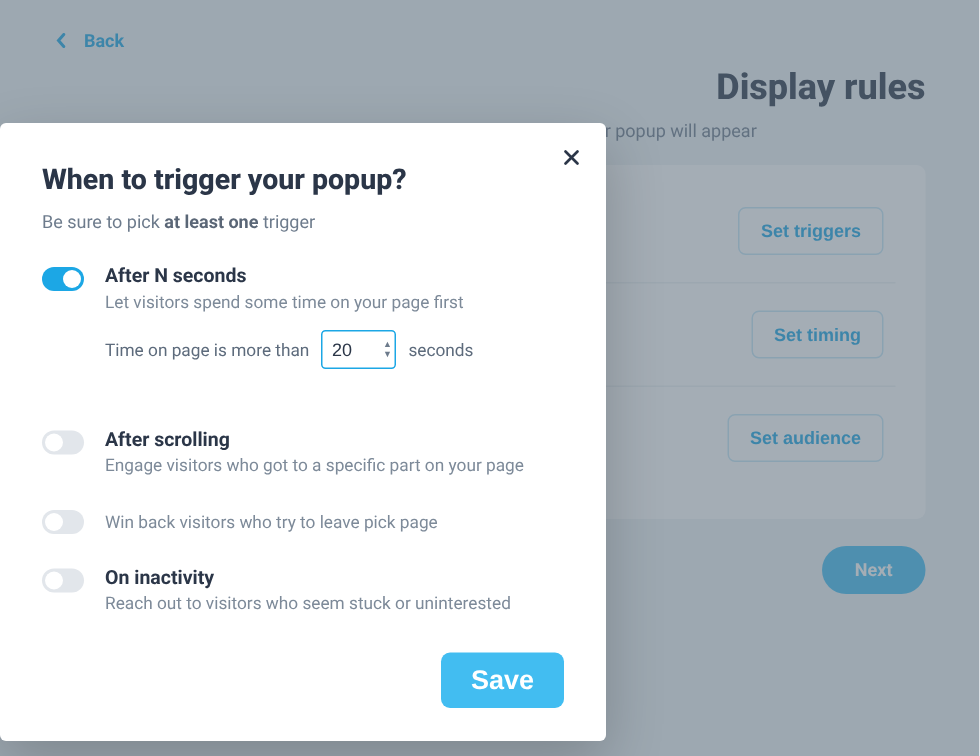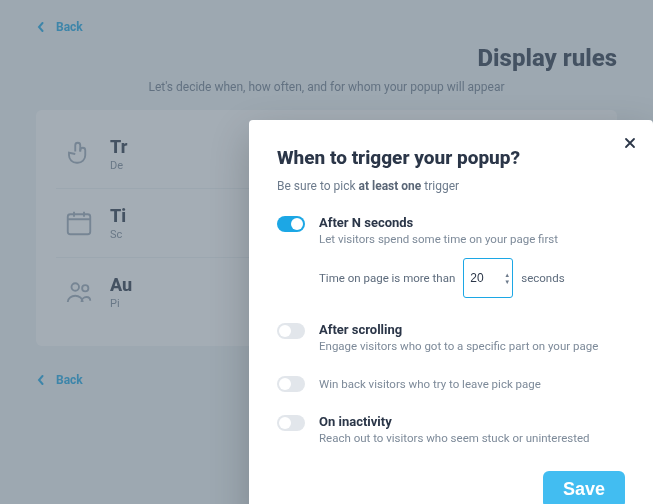--- a/index.html
+++ b/index.html
@@ -103,22 +103,22 @@
     font-weight: 700;
     font-size: 12px;
   }
   
   .overlay {
     position: absolute;
     inset: 0;
     background: rgba(90, 105, 120, 0.55);
     display: flex;
     align-items: flex-start;
-    justify-content: flex-end;
-    padding-top: 120px;
+    justify-content: flex-start;
+    padding-top: 82px;
   }
   .modal {
     background: #fff;
     width: 404px;
     border-radius: 4px;
     padding: 26px 28px 22px;
     box-shadow: 0 14px 40px rgba(0,0,0,0.2);
     position: relative;
   }
   .close {
@@ -184,21 +184,21 @@
   .opt-config {
     display: flex;
     align-items: center;
     gap: 8px;
     font-size: 11.5px;
     color: #5d6b7c;
     margin-top: 12px;
   }
   .num-input {
     width: 50px;
-    height: 40px;
+    height: 26px;
     border: 1.5px solid #1ca7e5;
     border-radius: 3px;
     padding: 0 6px;
     font-size: 12px;
     color: #2b3648;
   }
   .spinner {
     position: relative;
     display: inline-block;
   }
@@ -330,21 +330,21 @@
               <span class="spinner-btns">
                 <span>▲</span>
                 <span>▼</span>
               </span>
             </span>
             <span>seconds</span>
           </div>
         </div>
       </div>
 
-      <div class="option" style="margin-top:10px">
+      <div class="option" style="margin-top:26px">
         <div class="toggle off"></div>
         <div class="opt-body">
           <div class="opt-title">After scrolling</div>
           <div class="opt-desc">Engage visitors who got to a specific part on your page</div>
         </div>
       </div>
 
       <div class="option" style="margin-top:8px">
         <div class="toggle off"></div>
         <div class="opt-body">

